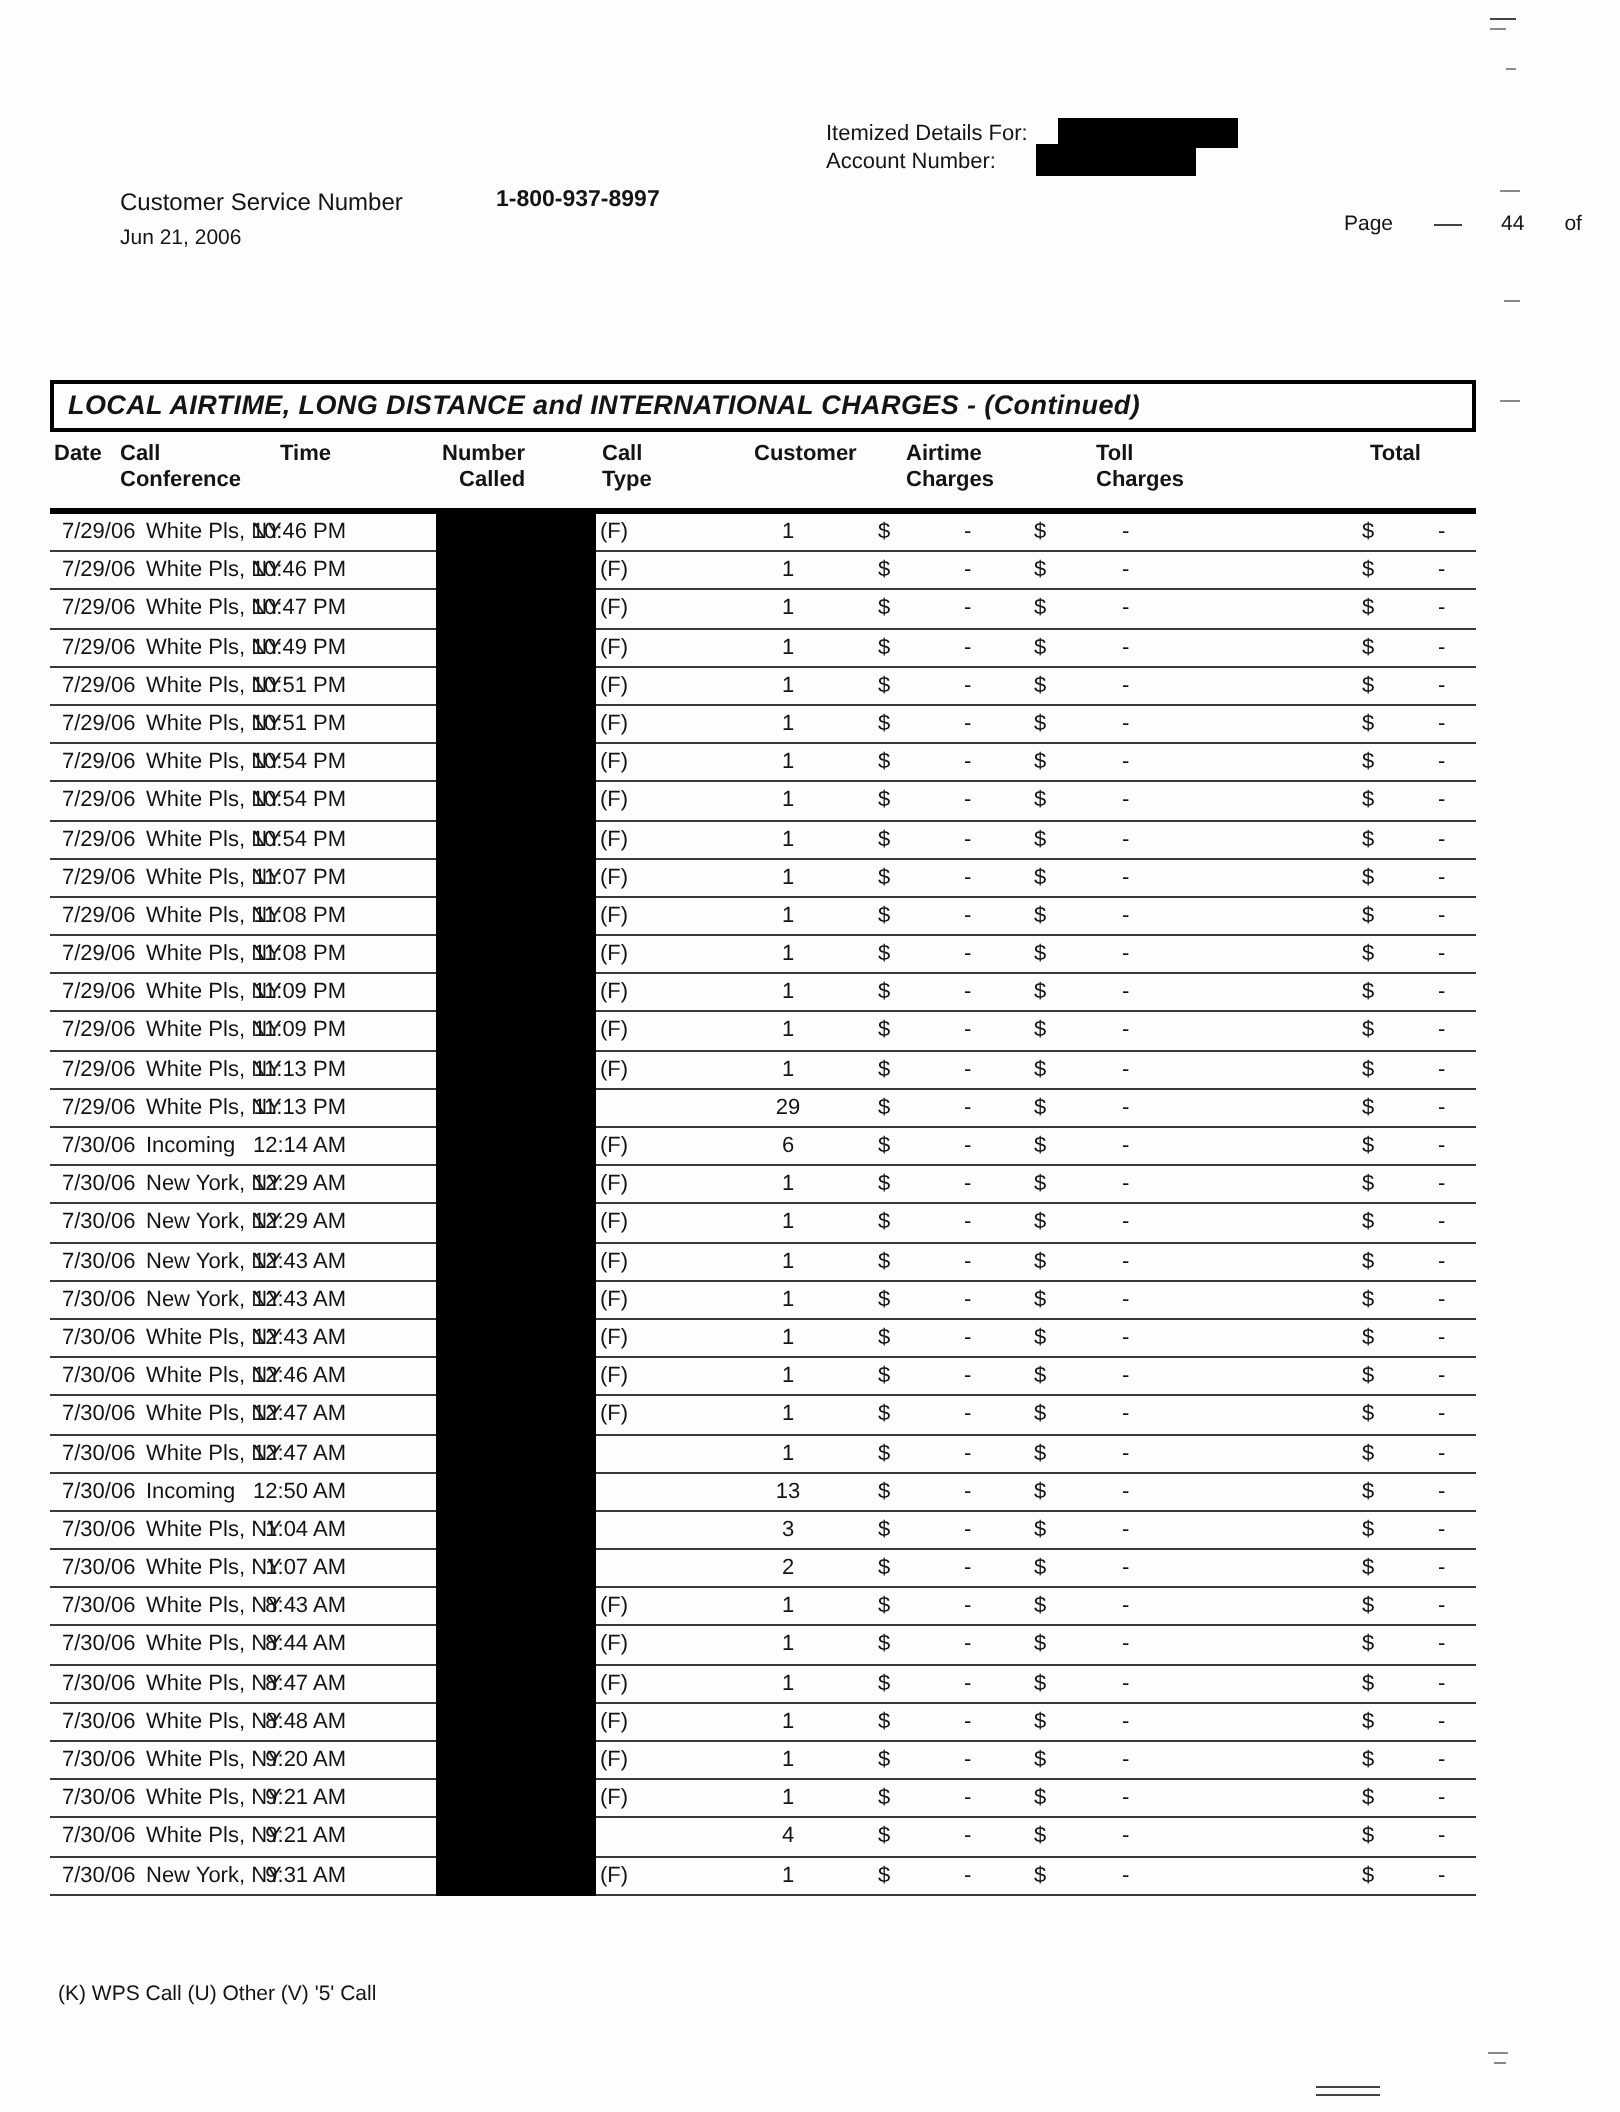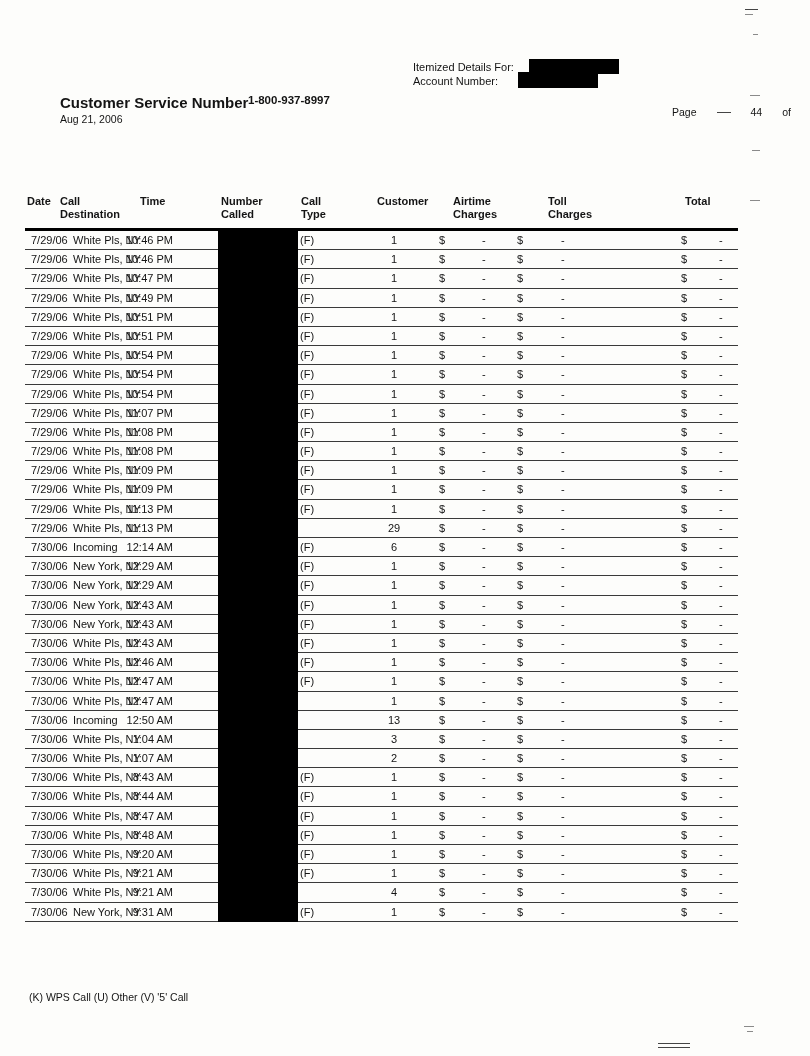--- a/index.html
+++ b/index.html
@@ -11,40 +11,40 @@
     margin:0 auto;
   }
   .abs { position:absolute; }
   .redact { background:#000; }
 
   
   .itemized-label   { left:413px; top:61px;  font-size:11px; }
   .account-label    { left:413px; top:75px;  font-size:11px; }
   .redact-a         { left:529px; top:59px;  width:90px; height:15px; }
   .redact-b         { left:518px; top:72px;  width:80px; height:16px; }
-  .cs-label         { left:60px;  top:94px;  font-size:15px; font-weight:bold; }
+  .cs-label         { left:60px;  top:94px;  font-size:12px; font-weight:normal; }
   .cs-number        { left:248px; top:94px;  font-size:11.5px; font-weight:bold; }
   .stmt-date        { left:60px;  top:113px; font-size:10.5px; }
   .page-indicator   { left:672px; top:106px; font-size:10.5px; display:flex; align-items:center; gap:20px; }
 
   
   .art { position:absolute; border-top:1.5px solid #444; }
   .art.faint { border-top-color:#8a8a8a; }
 
   
   .table-wrap { position:absolute; left:25px; top:190px; width:713px; }
   .title-bar {
     border:2.5px solid #000; font-weight:bold; font-style:italic;
     font-size:13.5px; line-height:15px; padding:3px 7px 4px; letter-spacing:.2px;
   }
   .head-row { position:relative; height:41px; border-bottom:3px solid #000; }
   .head-col { position:absolute; top:5px; font-weight:bold; font-size:11px; line-height:13px; }
   .head-col .hl { display:block; white-space:nowrap; }
   .hc0 { left:2px; }   .hc1 { left:35px; }  .hc2 { left:115px; }
-  .hc3 { left:196px; } .hc4 { left:276px; } .hc5 { left:352px; }
+  .hc3 { left:196px;text-align:right; } .hc4 { left:276px; } .hc5 { left:352px; }
   .hc6 { left:428px; } .hc7 { left:499px;margin-left:24px; } .hc8 { left:660px; }
 
   .rows { position:relative; }
   .row {
     position:relative; height:19.2px; line-height:18.5px;
     border-bottom:1px solid #3a3a3a; font-size:11px;
   }
   .row span { position:absolute; top:0; white-space:nowrap; }
   .c-date { left:6px; }
   .c-dest { left:48px; }
@@ -72,21 +72,21 @@
 
 <div class="page">
 
   <span class="abs itemized-label">Itemized Details For:</span>
   <span class="abs account-label">Account Number:</span>
   <div class="abs redact redact-a" style="background: rgb(0, 0, 0);"></div>
   <div class="abs redact redact-b" style="background: rgb(0, 0, 0);"></div>
 
   <span class="abs cs-label">Customer Service Number</span>
   <span class="abs cs-number">1-800-937-8997</span>
-  <span class="abs stmt-date">Aug 21, 2006</span>
+  <span class="abs stmt-date">Jun 21, 2006</span>
 
   <div class="abs page-indicator">
     <span>Page</span>
     <span class="art" style="position:static; width:14px;"></span>
     <span>44</span>
     <span>of</span>
     <span class="art" style="position:static; width:9px;"></span>
     <span>75</span>
   </div>
 
@@ -95,29 +95,30 @@
   <div class="art faint" style="left:753px; top:34px; width:5px;"></div>
   <div class="art faint" style="left:750px; top:95px; width:10px;"></div>
   <div class="art faint" style="left:752px; top:150px; width:8px;"></div>
   <div class="art faint" style="left:750px; top:200px; width:10px;"></div>
   <div class="art faint" style="left:744px; top:1026px; width:10px;"></div>
   <div class="art faint" style="left:747px; top:1031px; width:6px;"></div>
   <div class="art" style="left:658px; top:1043px; width:32px;"></div>
   <div class="art" style="left:658px; top:1047px; width:32px;"></div>
 
   <div class="table-wrap">
+    <div class="title-bar">LOCAL AIRTIME, LONG DISTANCE and INTERNATIONAL CHARGES  - (Continued)</div>
 
     <div class="head-row">
       <span class="head-col hc0">
         <span class="hl">Date</span>
           <span class="hl"></span>
       </span>
       <span class="head-col hc1">
         <span class="hl">Call</span>
-          <span class="hl">Destination</span>
+          <span class="hl">Conference</span>
       </span>
       <span class="head-col hc2">
         <span class="hl">Time</span>
           <span class="hl"></span>
       </span>
       <span class="head-col hc3">
         <span class="hl">Number</span>
           <span class="hl">Called</span>
       </span>
       <span class="head-col hc4">

